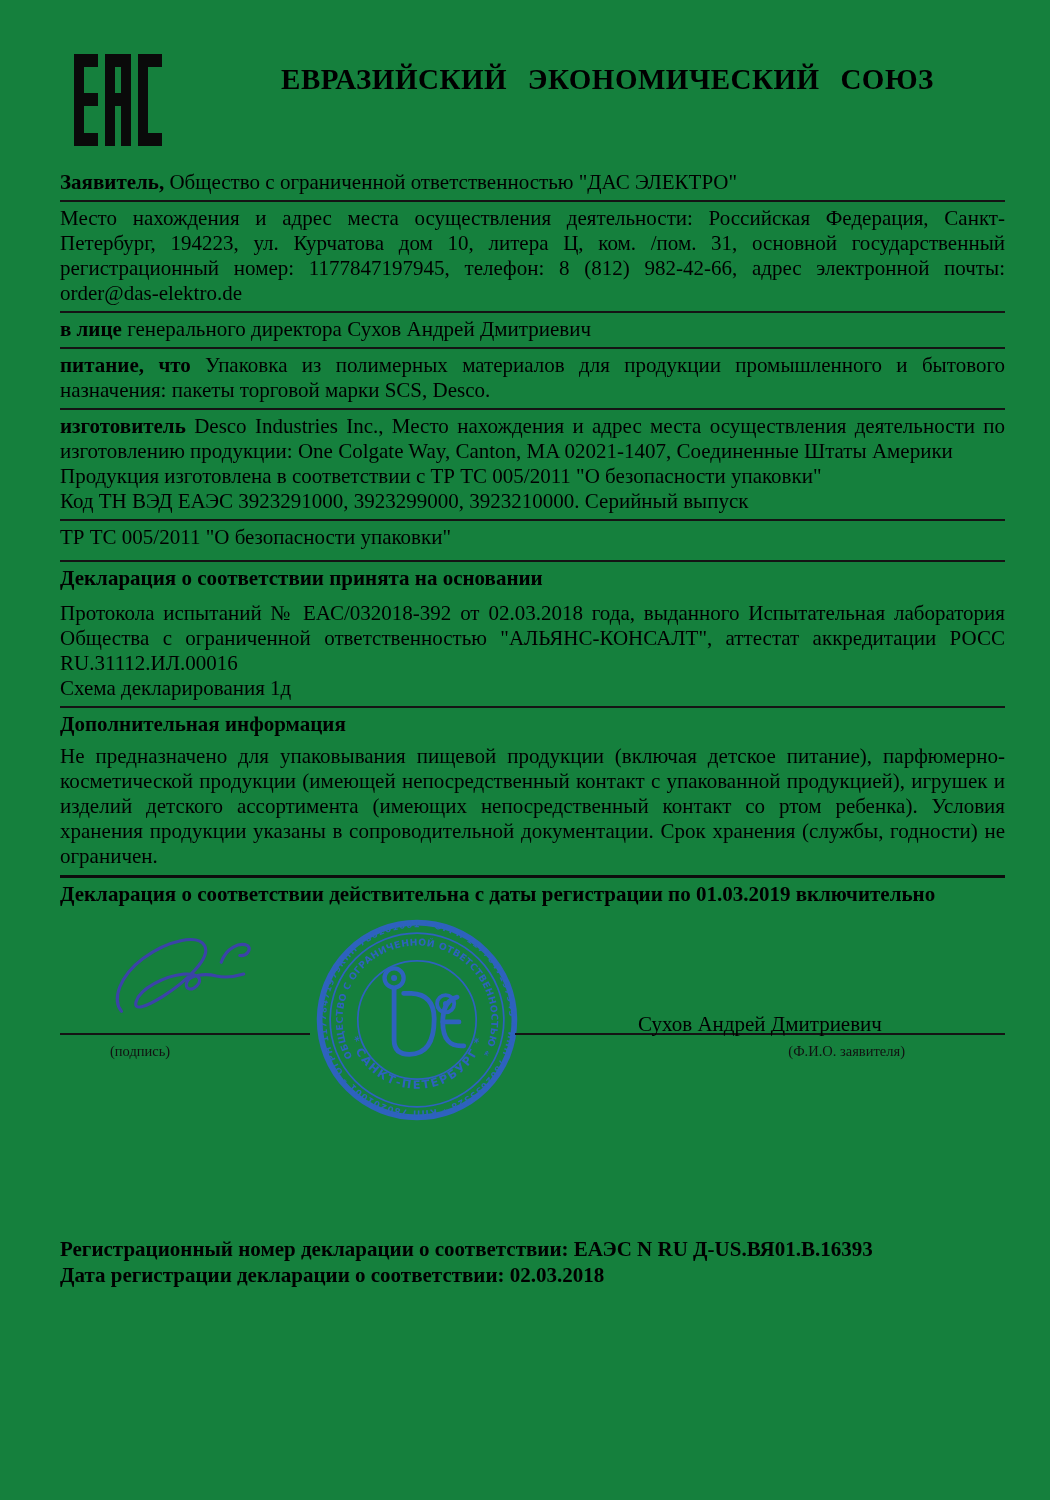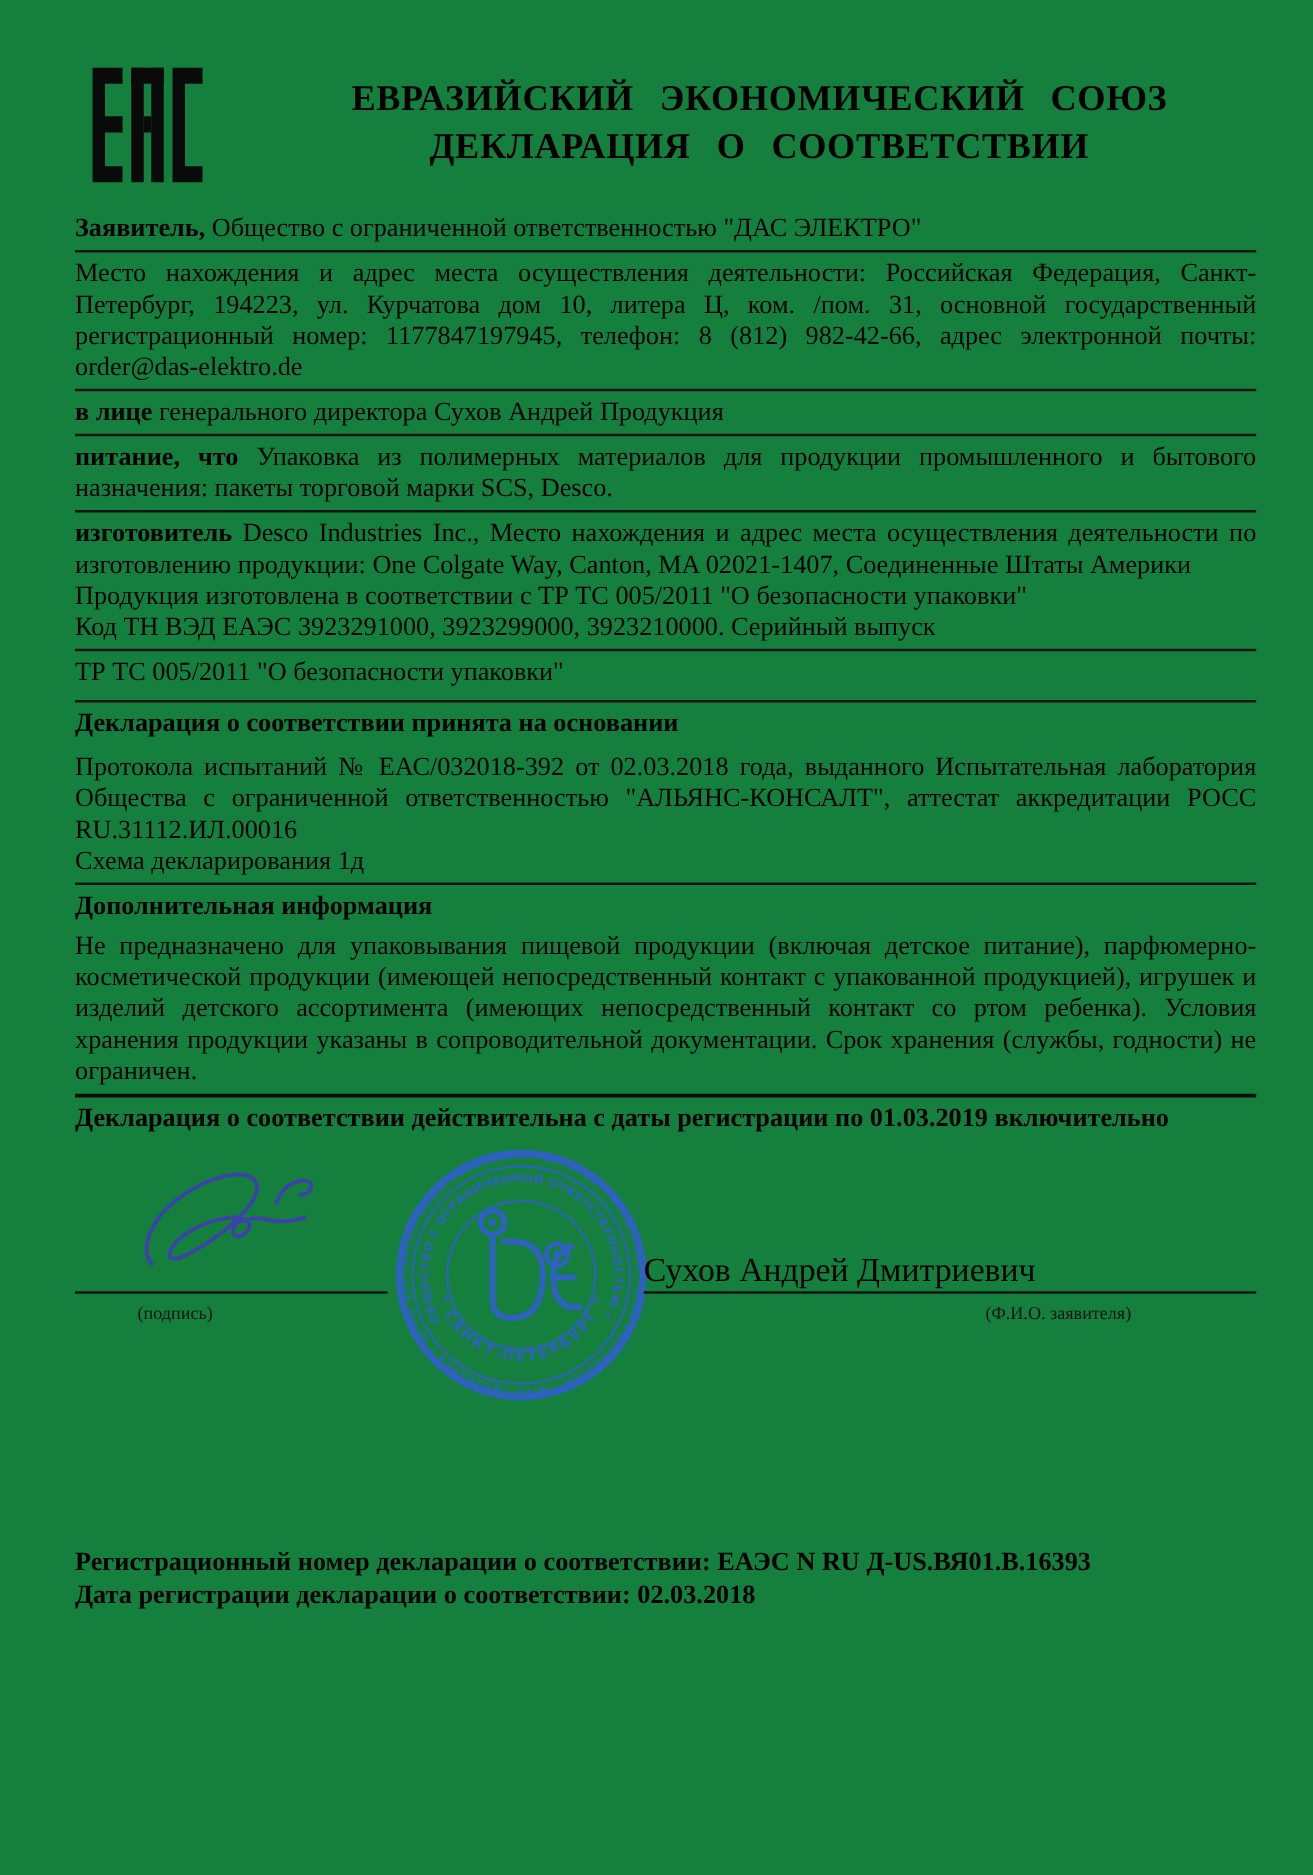--- a/index.html
+++ b/index.html
@@ -25,21 +25,21 @@
   .rule{border:none;border-top:2px solid #141414;margin:5px 0 4px 0;}
   .rule--thick{border-top:3px solid #0d0d0d;margin:6px 0 4px 0;}
   .gap-s{margin-top:10px;}
   .sig-area{position:relative;margin-top:8px;height:215px;}
   .sig-line{position:absolute;height:0;border-top:2px solid #141414;top:118px;}
   .sig-line.left{left:0;width:250px;}
   .sig-line.right{left:455px;width:490px;}
   .sig-caption{position:absolute;top:128px;font-size:14.5px;color:#111;}
   .sig-caption.left{left:50px;width:160px;text-align:left;}
   .sig-caption.right{left:555px;width:290px;text-align:right;}
-  .sig-name{position:absolute;left:455px;width:490px;top:86px;font-size:27px;}
+  .sig-name{position:absolute;left:455px;width:490px;top:97px;text-align:center;font-size:21px;}
   .signature-svg{position:absolute;left:43px;top:18px;}
   .stamp-svg{position:absolute;left:252px;top:0;}
   .footer{margin-top:106px;}
   .footer p{font-weight:bold;font-size:21px;line-height:26px;}
   .footer p + p{}
 </style>
 </head>
 <body>
 
 <div class="page">
@@ -58,33 +58,32 @@
         <rect x="31" y="0" width="26" height="13"></rect>
         <rect x="41" y="39" width="6" height="13"></rect>
 
         <rect x="64" y="0" width="10" height="92"></rect>
         <rect x="74" y="0" width="14" height="13"></rect>
         <rect x="74" y="79" width="14" height="13"></rect>
       </g>
     </svg>
     <div class="titles">
       <div>ЕВРАЗИЙСКИЙ ЭКОНОМИЧЕСКИЙ СОЮЗ</div>
-      <div>ДЕКЛАРАЦИЯ О СООТВЕТСТВИИ</div>
     </div>
   </div>
 
   <p class="lead just"><span class="b">Заявитель,</span> <span>Общество с ограниченной ответственностью "ДАС ЭЛЕКТРО"</span></p>
 
   <hr class="rule">
 
   <p class="just mt">Место нахождения и адрес места осуществления деятельности: Российская Федерация, Санкт-Петербург, 194223,  ул. Курчатова дом 10, литера Ц, ком. /пом. 31, основной государственный регистрационный номер: 1177847197945, телефон: 8 (812) 982-42-66, адрес электронной почты: order@das-elektro.de</p>
 
   <hr class="rule">
 
-  <p class="just mt"><span class="b">в лице</span> <span>генерального директора Сухов Андрей Продукция</span></p>
+  <p class="just mt"><span class="b">в лице</span> <span>генерального директора Сухов Андрей Дмитриевич</span></p>
 
   <hr class="rule">
 
   <p class="just mt"><span class="b">питание, что</span> <span>Упаковка из полимерных материалов для продукции промышленного и бытового назначения: пакеты торговой марки SCS, Desco.</span></p>
 
   <hr class="rule">
 
   <p class="just mt"><span class="b">изготовитель</span> <span>Desco Industries Inc., Место нахождения и адрес места осуществления деятельности по изготовлению продукции: One Colgate Way, Canton, MA 02021-1407, Соединенные Штаты Америки</span></p>
   <p>Продукция изготовлена в соответствии с ТР ТС 005/2011 "О безопасности упаковки"</p>
   <p>Код ТН ВЭД ЕАЭС 3923291000, 3923299000, 3923210000. Серийный выпуск</p>

